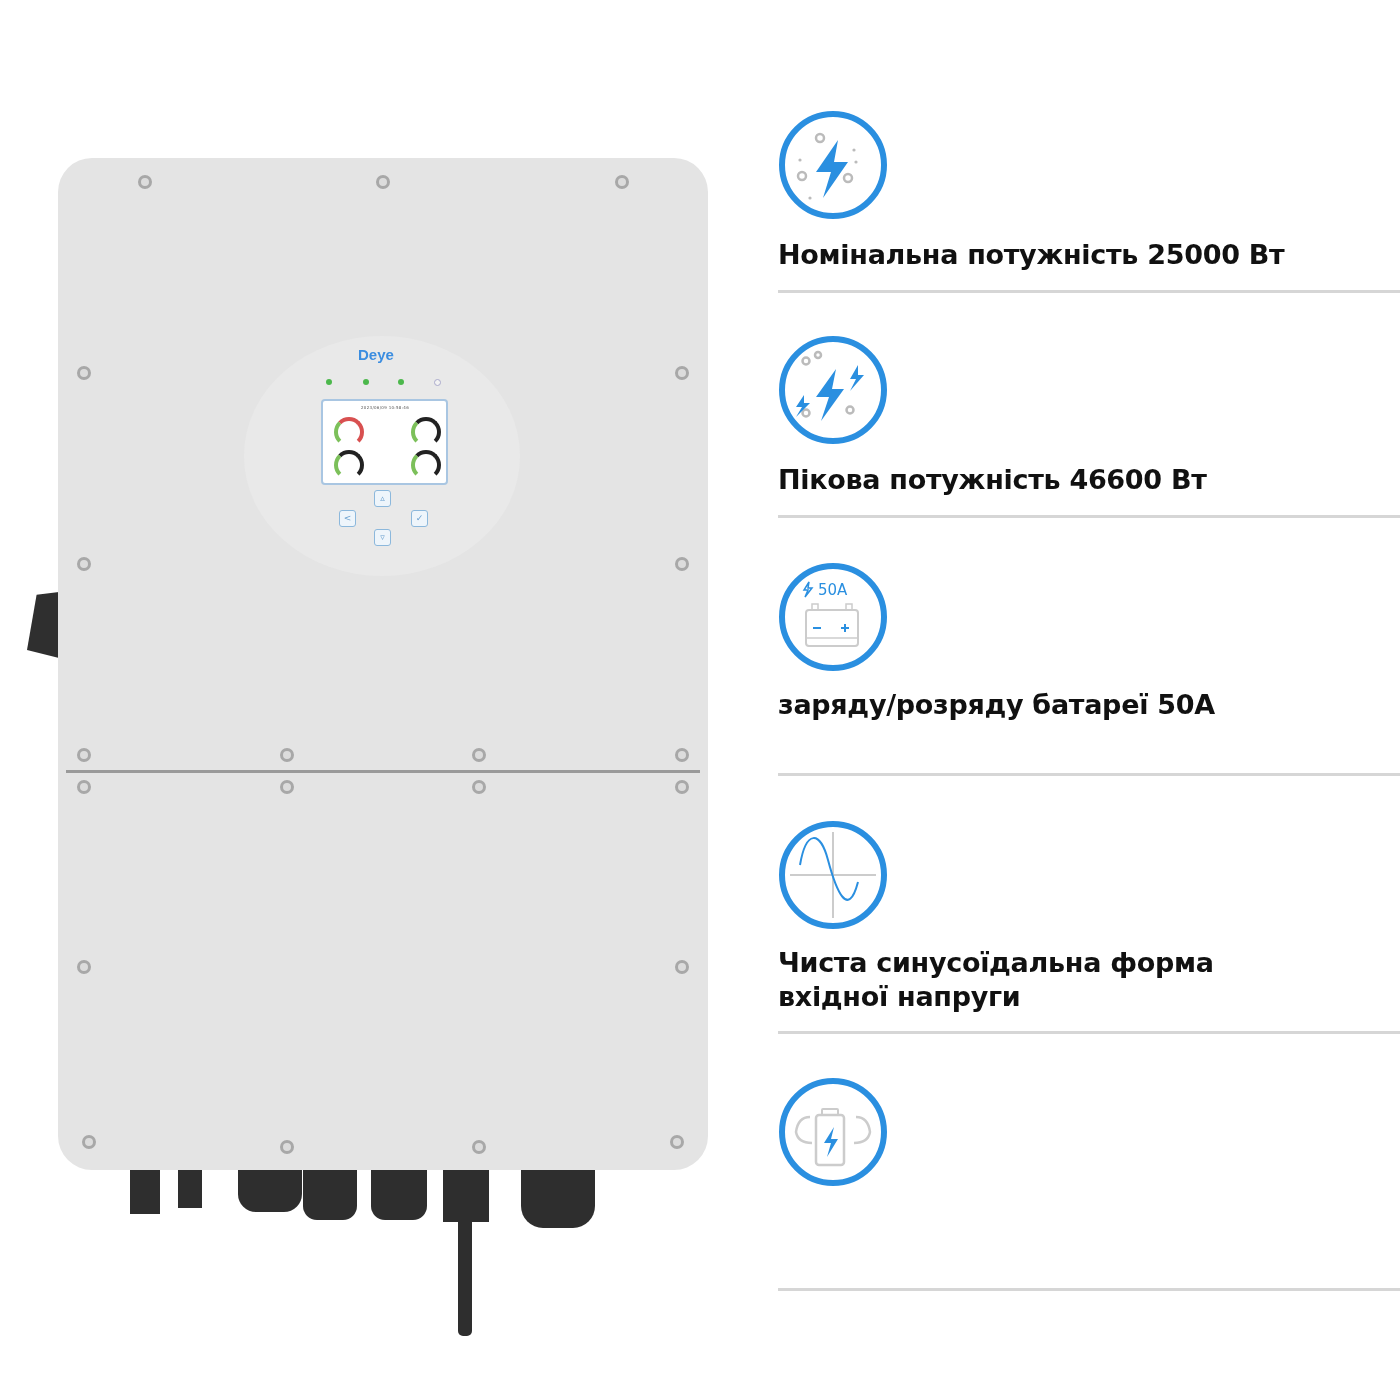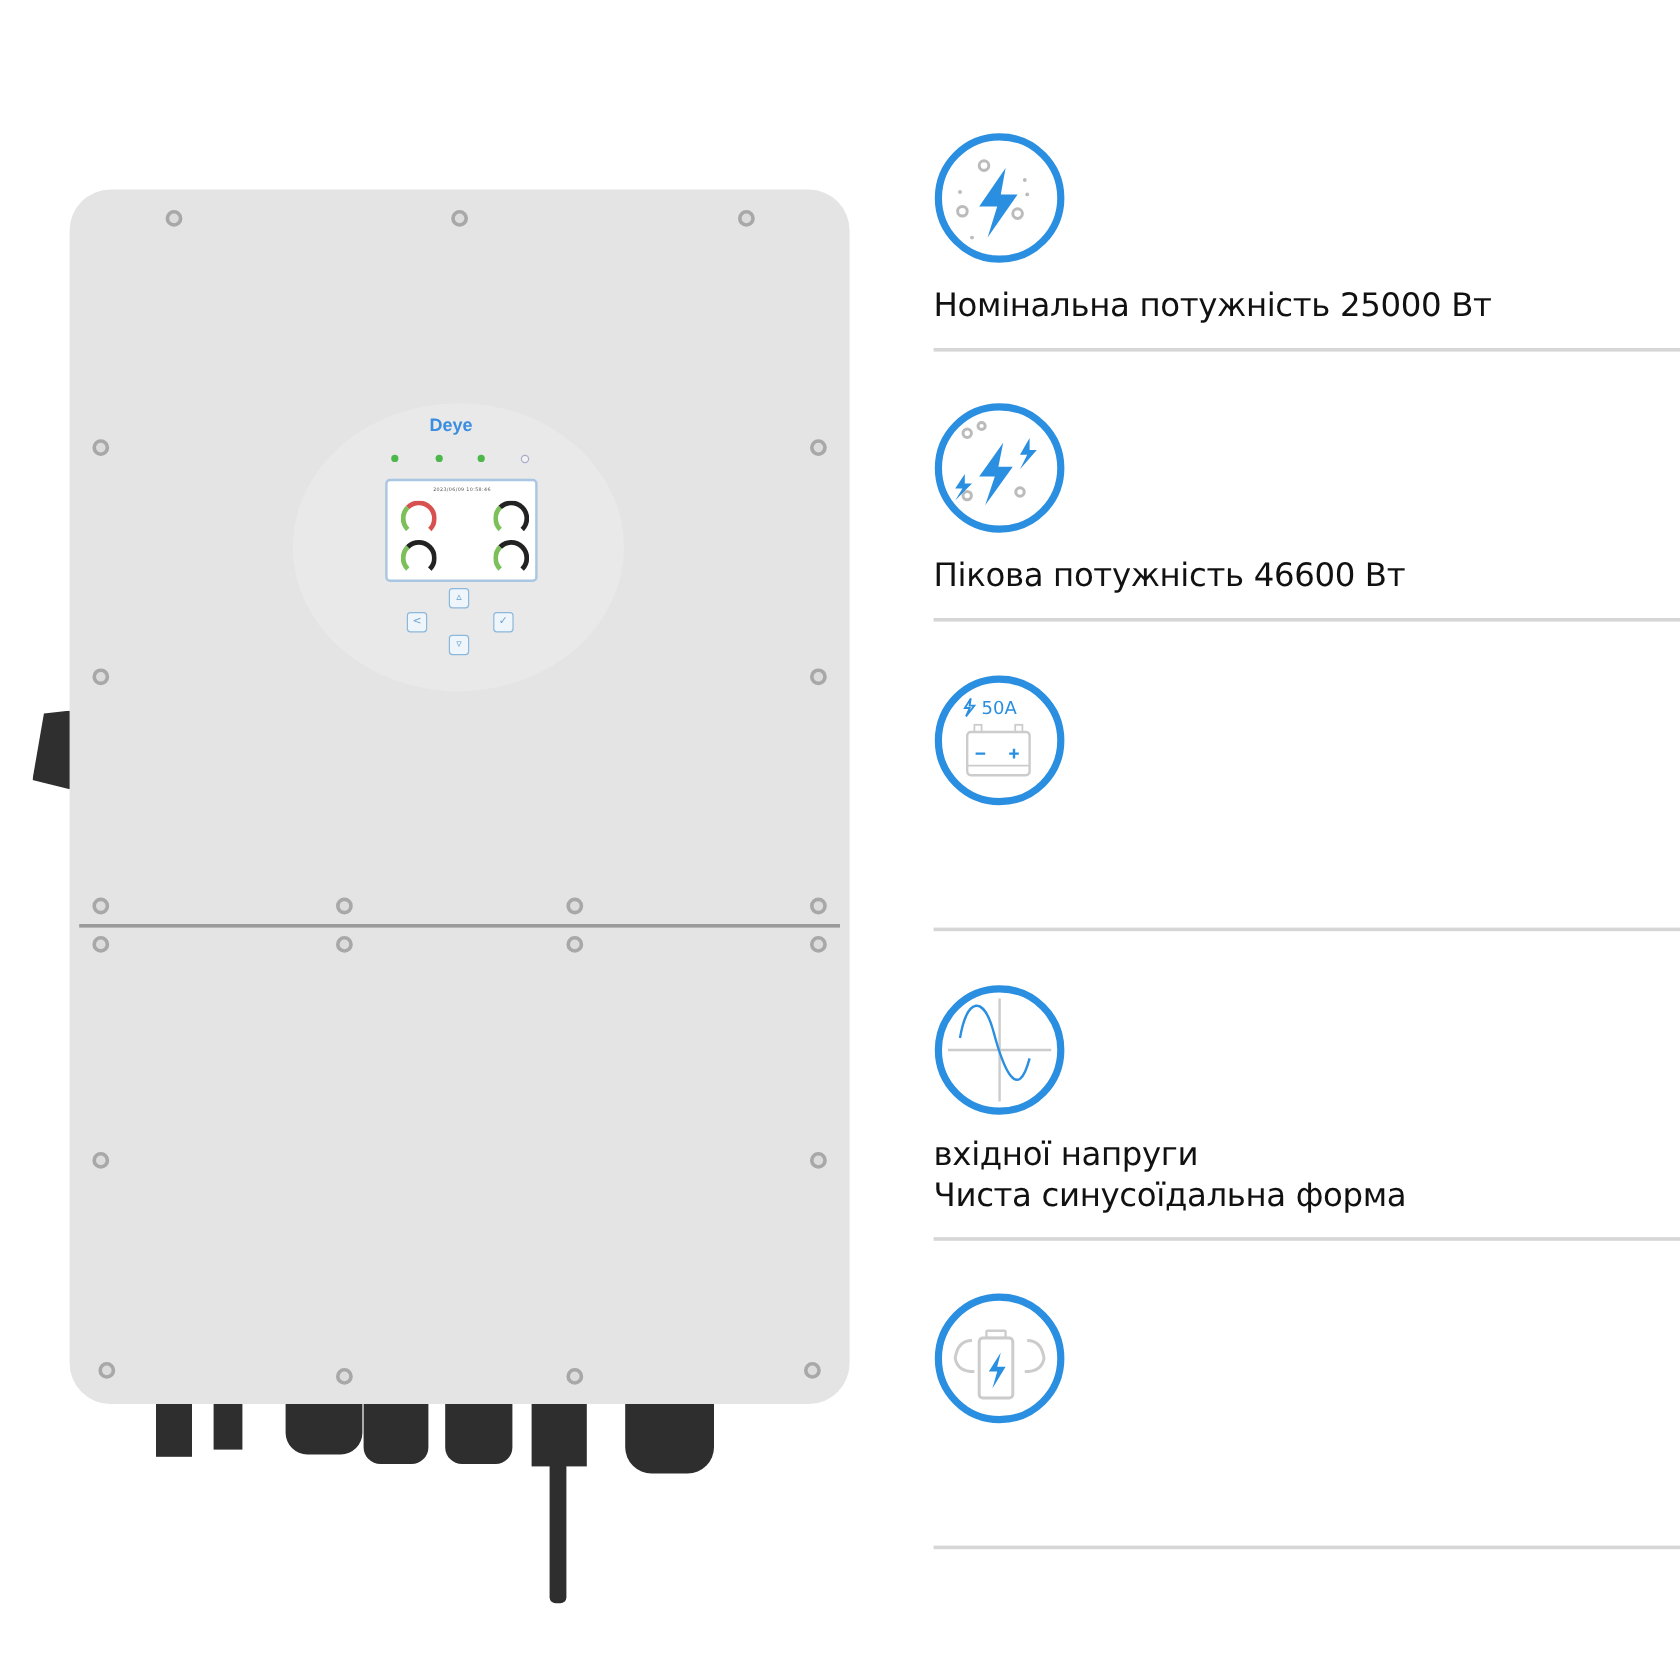--- a/index.html
+++ b/index.html
@@ -14,21 +14,21 @@
   .led.off { background:#f2f2f2; border:1px solid #aac; width:5px; height:5px; }
   .lcd { position:absolute; left:321px; top:399px; width:123px; height:82px; background:#fff; border:2px solid #a9c6e2; border-radius:4px; }
   .lcd .title { position:absolute; left:38px; top:4px; font-size:4px; color:#555; letter-spacing:.3px; }
   .gauge { position:absolute; width:22px; height:22px; border-radius:50%; border:4px solid #222; border-left-color:#7cc05a; border-bottom-color:transparent; }
   .gauge.red { border-top-color:#d85050; border-right-color:#d85050; }
   .btn { position:absolute; width:15px; height:15px; border:1.5px solid #8cb8dc; border-radius:3px; background:#eef5fb; color:#6aa0cf; font-size:9px; line-height:15px; text-align:center; }
   .connector { position:absolute; background:#2e2e2e; }
   .features { position:absolute; left:778px; top:0; width:622px; }
   .feature { position:absolute; left:0; width:622px; }
   .feature .icon { position:absolute; left:0; top:0; width:110px; height:110px; }
-  .feature .label { position:absolute; left:0; font-weight:normal; font-size:27px; line-height:34px; color:#111; font-family:"DejaVu Sans", sans-serif; letter-spacing:-0.3px; }
+  .feature .label { position:absolute; left:0; font-weight:bold; font-size:27px; line-height:34px; color:#111; font-family:"DejaVu Sans", sans-serif; letter-spacing:-0.3px; }
   .feature .rule { position:absolute; left:0; width:622px; height:3px; background:#d6d6d6; }
 </style>
 </head>
 <body>
 
 <div>
   <div class="side-switch"></div>
   <div class="inverter">
     <div class="divider"></div>
   </div>
@@ -123,34 +123,35 @@
       <text x="40" y="33" font-size="15" fill="#2a8fe0" font-family="DejaVu Sans, sans-serif">50A</text>
       <rect x="34" y="42" width="6" height="6" fill="none" stroke="#ccc" stroke-width="1.5"></rect>
       <rect x="68" y="42" width="6" height="6" fill="none" stroke="#ccc" stroke-width="1.5"></rect>
       <rect x="28" y="48" width="52" height="36" rx="3" fill="#fff" stroke="#ccc" stroke-width="2"></rect>
       <line x1="28" y1="76" x2="80" y2="76" stroke="#ccc" stroke-width="1.5"></line>
       <line x1="35" y1="66" x2="43" y2="66" stroke="#2a8fe0" stroke-width="2"></line>
       <line x1="63" y1="66" x2="71" y2="66" stroke="#2a8fe0" stroke-width="2"></line>
       <line x1="67" y1="62" x2="67" y2="70" stroke="#2a8fe0" stroke-width="2"></line>
     </svg>
     <div class="label" style="top:126px">
+      <div>заряду/розряду батареї 50А</div>
     </div>
     <div class="rule" style="top:211px"></div>
   </div>
 
   <div class="feature" style="top:820px">
     <svg class="icon" viewBox="0 0 110 110">
       <circle cx="55" cy="55" r="51" fill="#fff" stroke="#2a8fe0" stroke-width="6"></circle>
       <line x1="12" y1="55" x2="98" y2="55" stroke="#ccc" stroke-width="2"></line>
       <line x1="55" y1="12" x2="55" y2="98" stroke="#ccc" stroke-width="2"></line>
       <path d="M22 45 C28 10, 42 10, 50 40 S 70 100, 80 62" fill="none" stroke="#2a8fe0" stroke-width="2"></path>
     </svg>
     <div class="label" style="top:126px">
+      <div>Чиста синусоїдальна форма</div>
       <div>вхідної напруги</div>
-      <div>Чиста синусоїдальна форма</div>
     </div>
     <div class="rule" style="top:211px"></div>
   </div>
 
   <div class="feature" style="top:1077px">
     <svg class="icon" viewBox="0 0 110 110">
       <circle cx="55" cy="55" r="51" fill="#fff" stroke="#2a8fe0" stroke-width="6"></circle>
       <path d="M32 40 Q20 40 18 55 Q20 66 34 66" fill="none" stroke="#ccc" stroke-width="2.5"></path>
       <path d="M78 40 Q90 40 92 55 Q90 66 76 66" fill="none" stroke="#ccc" stroke-width="2.5"></path>
       <rect x="44" y="32" width="16" height="6" rx="1" fill="none" stroke="#ccc" stroke-width="2"></rect>

